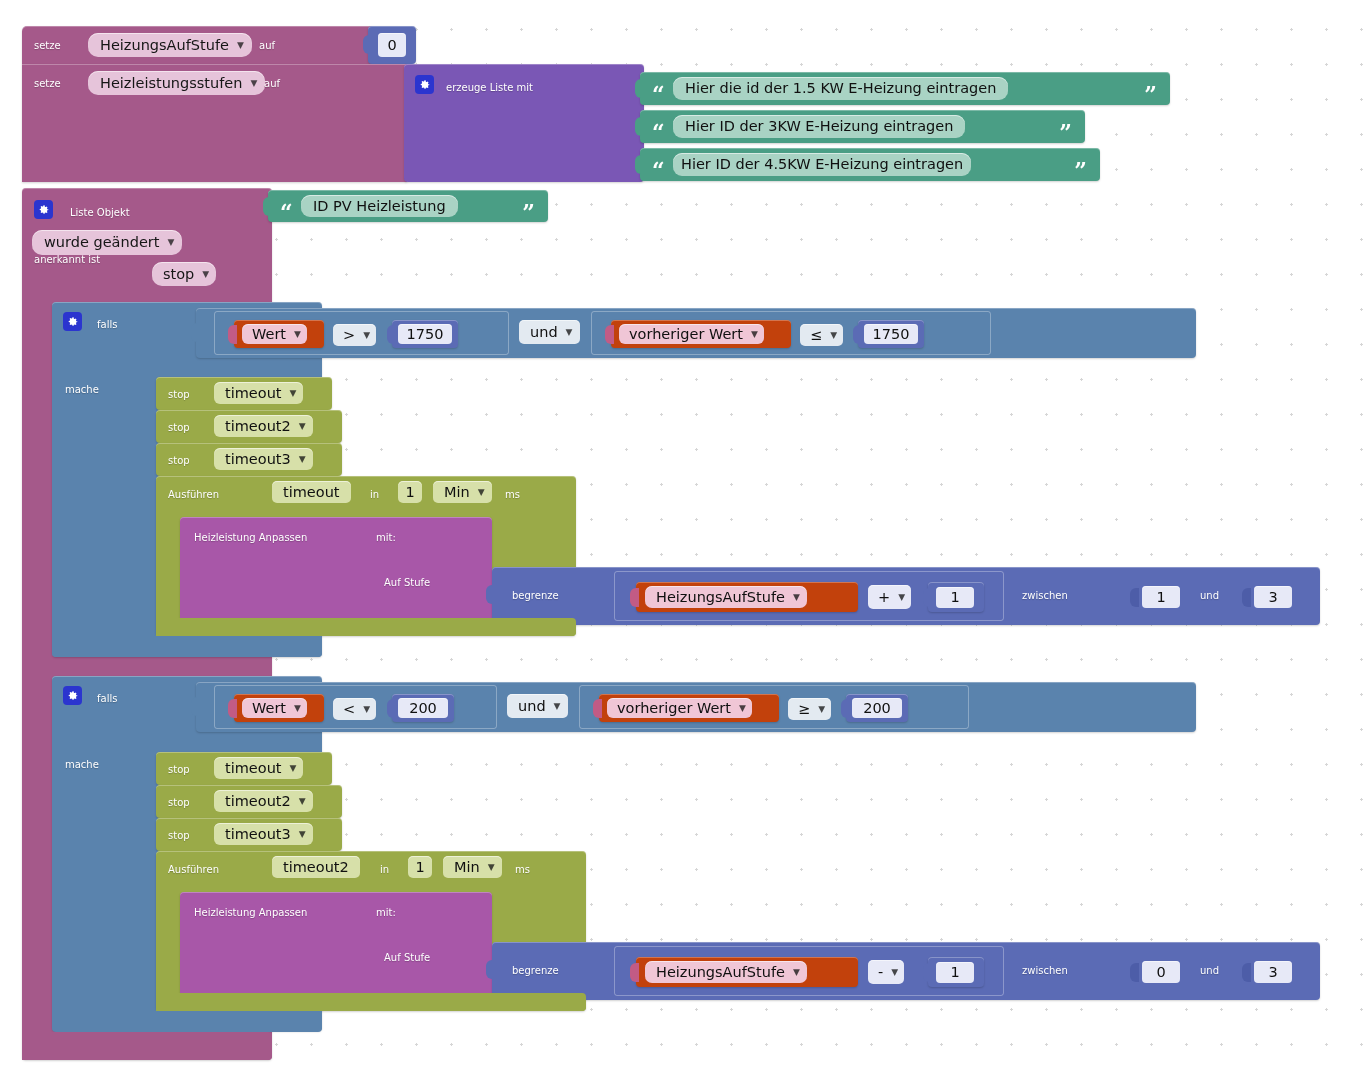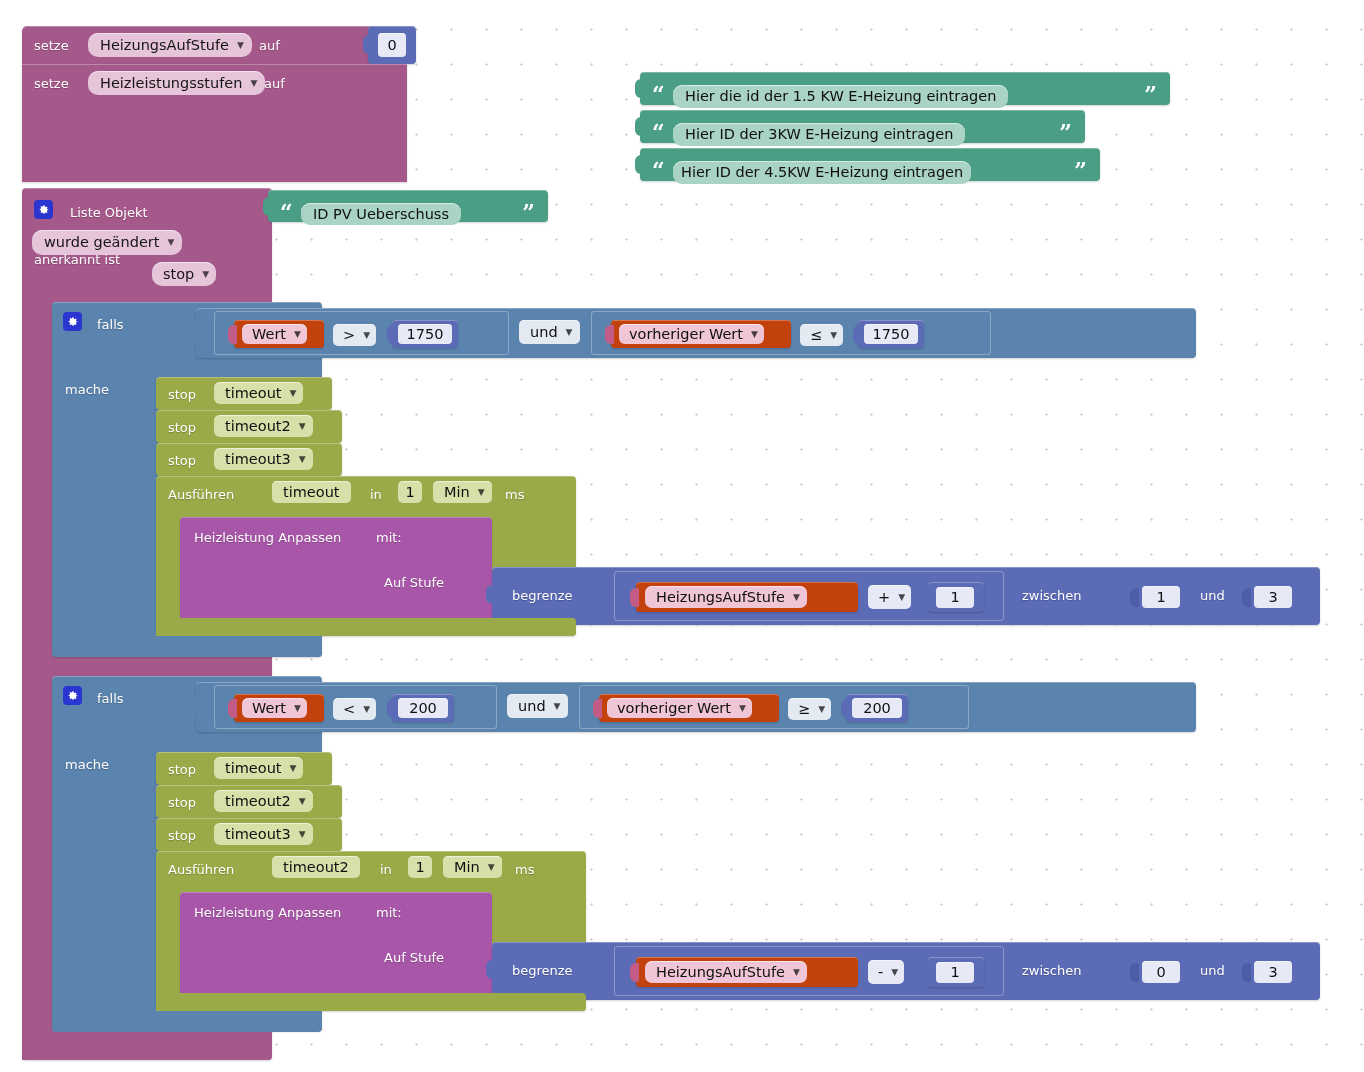--- a/index.html
+++ b/index.html
@@ -10,37 +10,37 @@
     background-size:35px 35px;
     background-position:14px 12px;
     font-family:"DejaVu Sans", sans-serif;
     overflow:hidden;
     position:relative;
   }
   .ws{position:absolute;left:0;top:0;width:1364px;height:1072px;}
 
   
   .blk{position:absolute;box-sizing:border-box;}
-  .lbl{position:absolute;color:#ffffff;font-size:13px;line-height:15px;white-space:nowrap;
+  .lbl{position:absolute;color:#ffffff;font-size:10px;line-height:15px;white-space:nowrap;
        text-shadow:0 1px 1px rgba(0,0,0,.22);}
 
   
   .fld{position:absolute;box-sizing:border-box;border-radius:10px;
        font-size:14.5px;line-height:1;white-space:nowrap;color:#101010;
        display:flex;align-items:center;justify-content:center;
        box-shadow:inset 0 1px 0 rgba(255,255,255,.55);}
   .fld .cap{padding:0 4px;}
   .tri{font-size:9px;margin-left:4px;opacity:.75;}
 
   
   .c-var       {background:#a5598a;}
   .f-var       {background:#e6c4da;color:#161616;}
   .c-list      {background:#7a57b5;}          
   .c-text      {background:#4a9e85;}          
-  .f-text      {background:#a9d3c4;margin-top:8px;}
+  .f-text      {background:#a9d3c4;}
   .c-hat       {background:#a5598a;}          
   .c-ctrl      {background:#5a83ad;}          
   .c-timer     {background:#9aaa48;}          
   .f-timer     {background:#d7e0a9;}
   .c-proc      {background:#a857a8;}          
   .c-math      {background:#5b6bb5;}          
   .f-math      {background:#e7e9f7;}
   .c-getvar    {background:#c2410c;}          
   .f-getvar    {background:#f0c6d6;}
   .c-logic     {background:#5a83ad;}          
@@ -84,20 +84,29 @@
 
   <div class="blk c-var hl" style="left:22px;top:64px;width:385px;height:118px;">
     <span class="lbl" style="left:12px;top:12px;">setze</span>
     <div class="fld f-var" style="left:66px;top:7px;height:24px;padding:0 8px;">
       <span class="cap">Heizleistungsstufen</span>
       <span class="tri">▼</span>
     </div>
     <span class="lbl" style="left:242px;top:12px;">auf</span>
   </div>
 
+  <div class="blk c-list hl" style="left:404px;top:64px;width:240px;height:118px;border-radius:4px;">
+    <div class="gear" style="left:11px;top:11px;">
+      <svg viewBox="0 0 24 24" fill="#ffffff">
+          <path d="M12 8a4 4 0 100 8 4 4 0 000-8zm0 6a2 2 0 110-4 2 2 0 010 4z"></path>
+          <path d="M21 12l-2-.6a7.3 7.3 0 00-.6-1.5l1-1.8-1.5-1.5-1.8 1a7.3 7.3 0 00-1.5-.6L14 4h-2l-.6 2a7.3 7.3 0 00-1.5.6l-1.8-1L6.6 7.1l1 1.8a7.3 7.3 0 00-.6 1.5L5 11v2l2 .6c.15.53.35 1.03.6 1.5l-1 1.8 1.5 1.5 1.8-1c.47.25.97.45 1.5.6L12 20h2l.6-2c.53-.15 1.03-.35 1.5-.6l1.8 1 1.5-1.5-1-1.8c.25-.47.45-.97.6-1.5L21 13z"></path>
+        </svg>
+    </div>
+    <span class="lbl" style="left:42px;top:16px;">erzeuge Liste mit</span>
+  </div>
 
   <div class="blk c-text hl" style="left:640px;top:72px;width:530px;height:33px;border-radius:4px;">
     <div class="plugL" style="left:-5px;top:7px;background:#4a9e85;"></div>
     <span class="q" style="left:12px;top:14px;">“</span>
     <div class="fld f-text" style="left:33px;top:5px;height:23px;padding:0 8px;border-radius:9px;">
       <span class="cap">Hier die id der 1.5 KW E-Heizung eintragen</span>
     </div>
     <span class="q" style="right:13px;top:14px;">”</span>
   </div>
 
@@ -137,21 +146,21 @@
     <div class="fld f-var" style="left:130px;top:74px;height:24px;padding:0 7px;">
       <span class="cap">stop</span>
       <span class="tri">▼</span>
     </div>
   </div>
 
   <div class="blk c-text hl" style="left:268px;top:190px;width:280px;height:32px;border-radius:4px;">
     <div class="plugL" style="left:-5px;top:7px;background:#4a9e85;"></div>
     <span class="q" style="left:12px;top:14px;">“</span>
     <div class="fld f-text" style="left:33px;top:5px;height:22px;padding:0 8px;border-radius:9px;">
-      <span class="cap">ID PV Ueberschuss</span>
+      <span class="cap">ID PV Heizleistung</span>
     </div>
     <span class="q" style="right:13px;top:14px;">”</span>
   </div>
 
   <div class="blk c-ctrl hl" style="left:52px;top:302px;width:270px;height:355px;border-radius:4px;"></div>
   <div class="gear" style="left:63px;top:312px;">
     <svg viewBox="0 0 24 24" fill="#ffffff">
         <path d="M12 8a4 4 0 100 8 4 4 0 000-8zm0 6a2 2 0 110-4 2 2 0 010 4z"></path>
         <path d="M21 12l-2-.6a7.3 7.3 0 00-.6-1.5l1-1.8-1.5-1.5-1.8 1a7.3 7.3 0 00-1.5-.6L14 4h-2l-.6 2a7.3 7.3 0 00-1.5.6l-1.8-1L6.6 7.1l1 1.8a7.3 7.3 0 00-.6 1.5L5 11v2l2 .6c.15.53.35 1.03.6 1.5l-1 1.8 1.5 1.5 1.8-1c.47.25.97.45 1.5.6L12 20h2l.6-2c.53-.15 1.03-.35 1.5-.6l1.8 1 1.5-1.5-1-1.8c.25-.47.45-.97.6-1.5L21 13z"></path>
       </svg>

